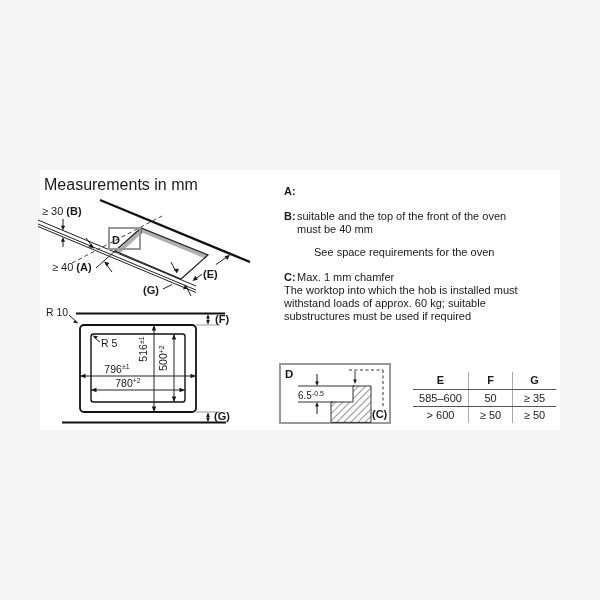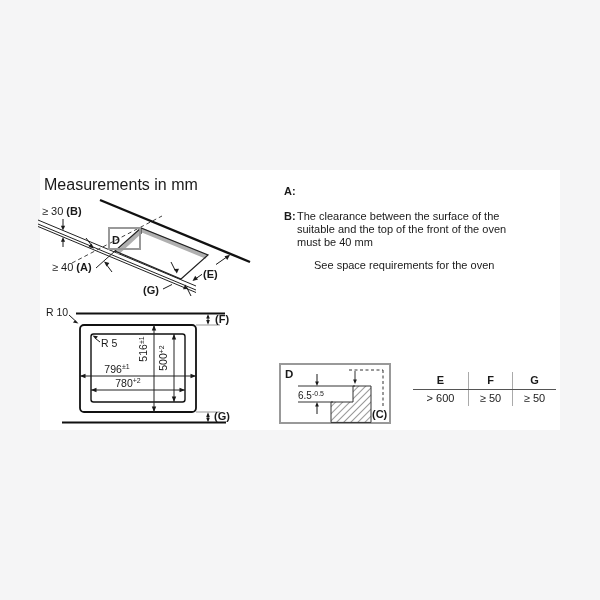--- a/index.html
+++ b/index.html
@@ -176,32 +176,42 @@
   <text x="95" y="57" font-size="11" font-weight="bold">(C)</text>
 </svg>
 
 <div class="notes">
   <div class="para">
     <span class="key">A:</span>
   </div>
   <div class="para pb">
     <span class="key">B:</span>
     <div>
-      <div>The clearance between the surface of the</div>
       <div>suitable and the top of the front of the oven</div>
       <div>must be 40 mm</div>
     </div>
   </div>
   <div class="see">See space requirements for the oven</div>
+  <div class="parac">
+    <div><span class="key2">C:</span><span>Max. 1 mm chamfer</span></div>
+    <div>The worktop into which the hob is installed must</div>
+    <div>withstand loads of approx. 60 kg; suitable</div>
+    <div>substructures must be used if required</div>
+  </div>
 </div>
 
 <div class="tbl">
   <div class="row hdr">
     <div class="cell">E</div>
     <div class="cell c2">F</div>
     <div class="cell c3">G</div>
   </div>
+  <div class="row r1">
+    <div class="cell">585–600</div>
+    <div class="cell c2">50</div>
+    <div class="cell c3">≥ 35</div>
+  </div>
   <div class="row">
     <div class="cell">&gt; 600</div>
     <div class="cell c2">≥ 50</div>
     <div class="cell c3">≥ 50</div>
   </div>
 </div>
 
 </body></html>

